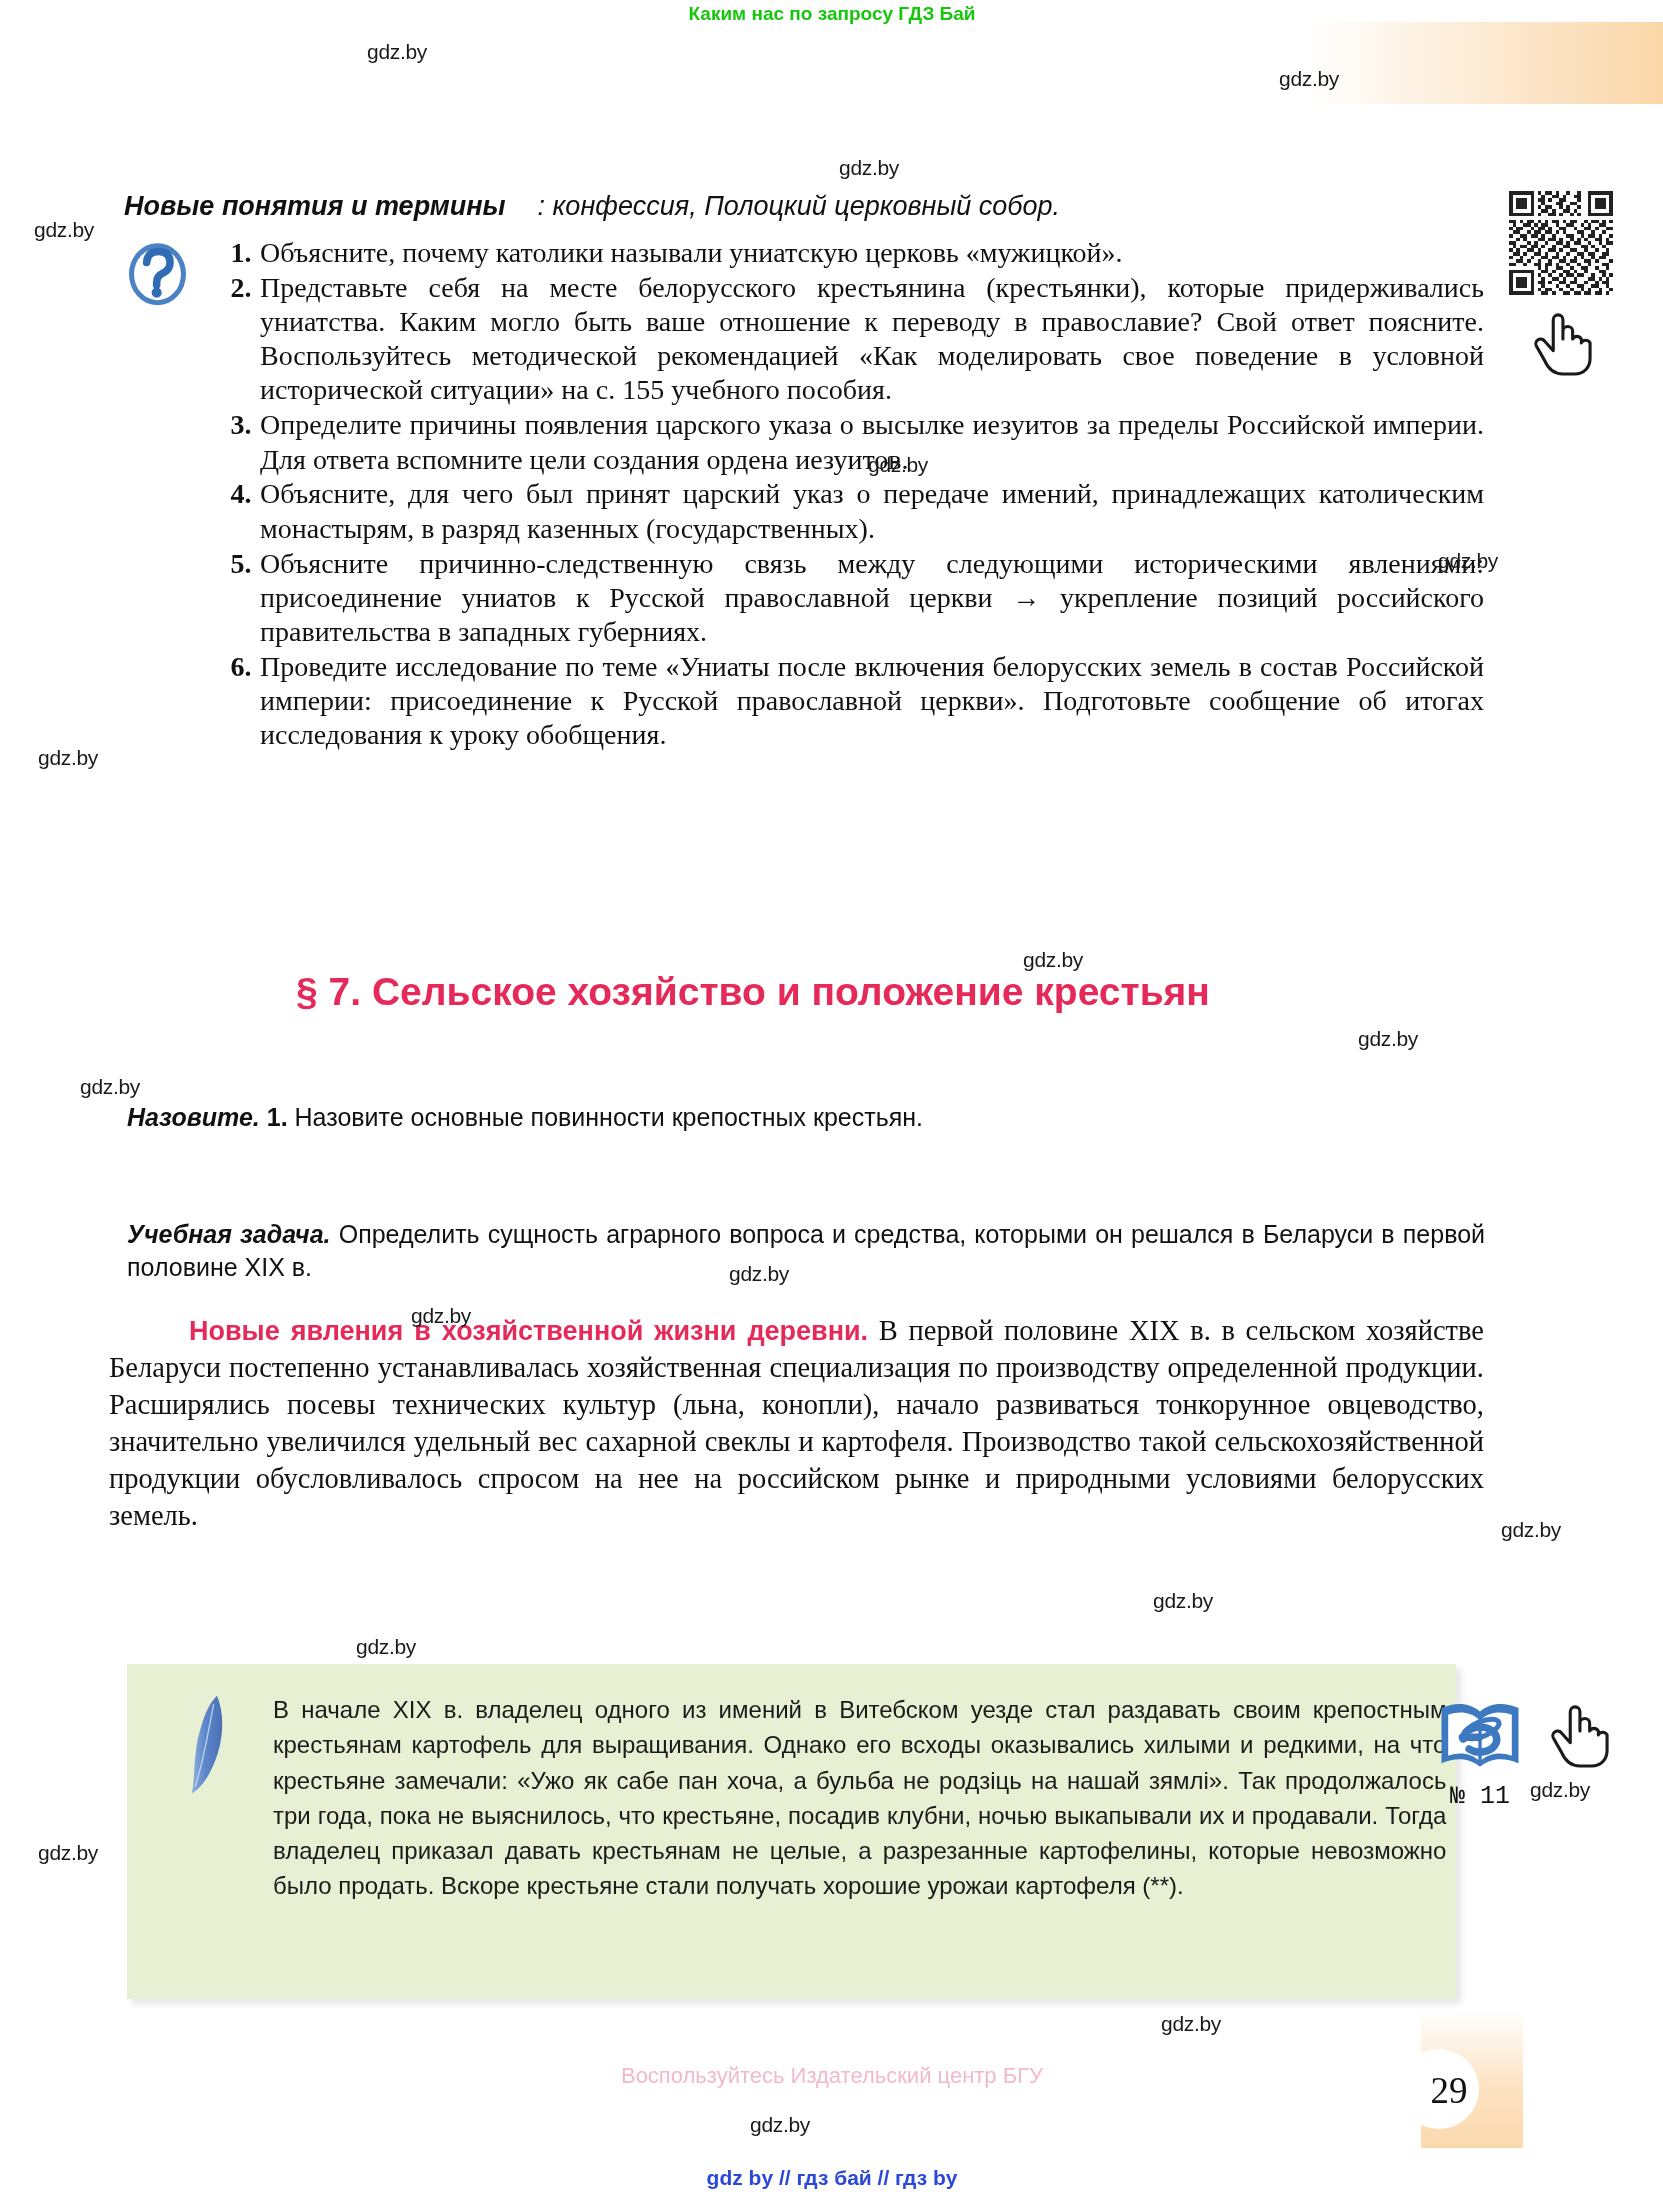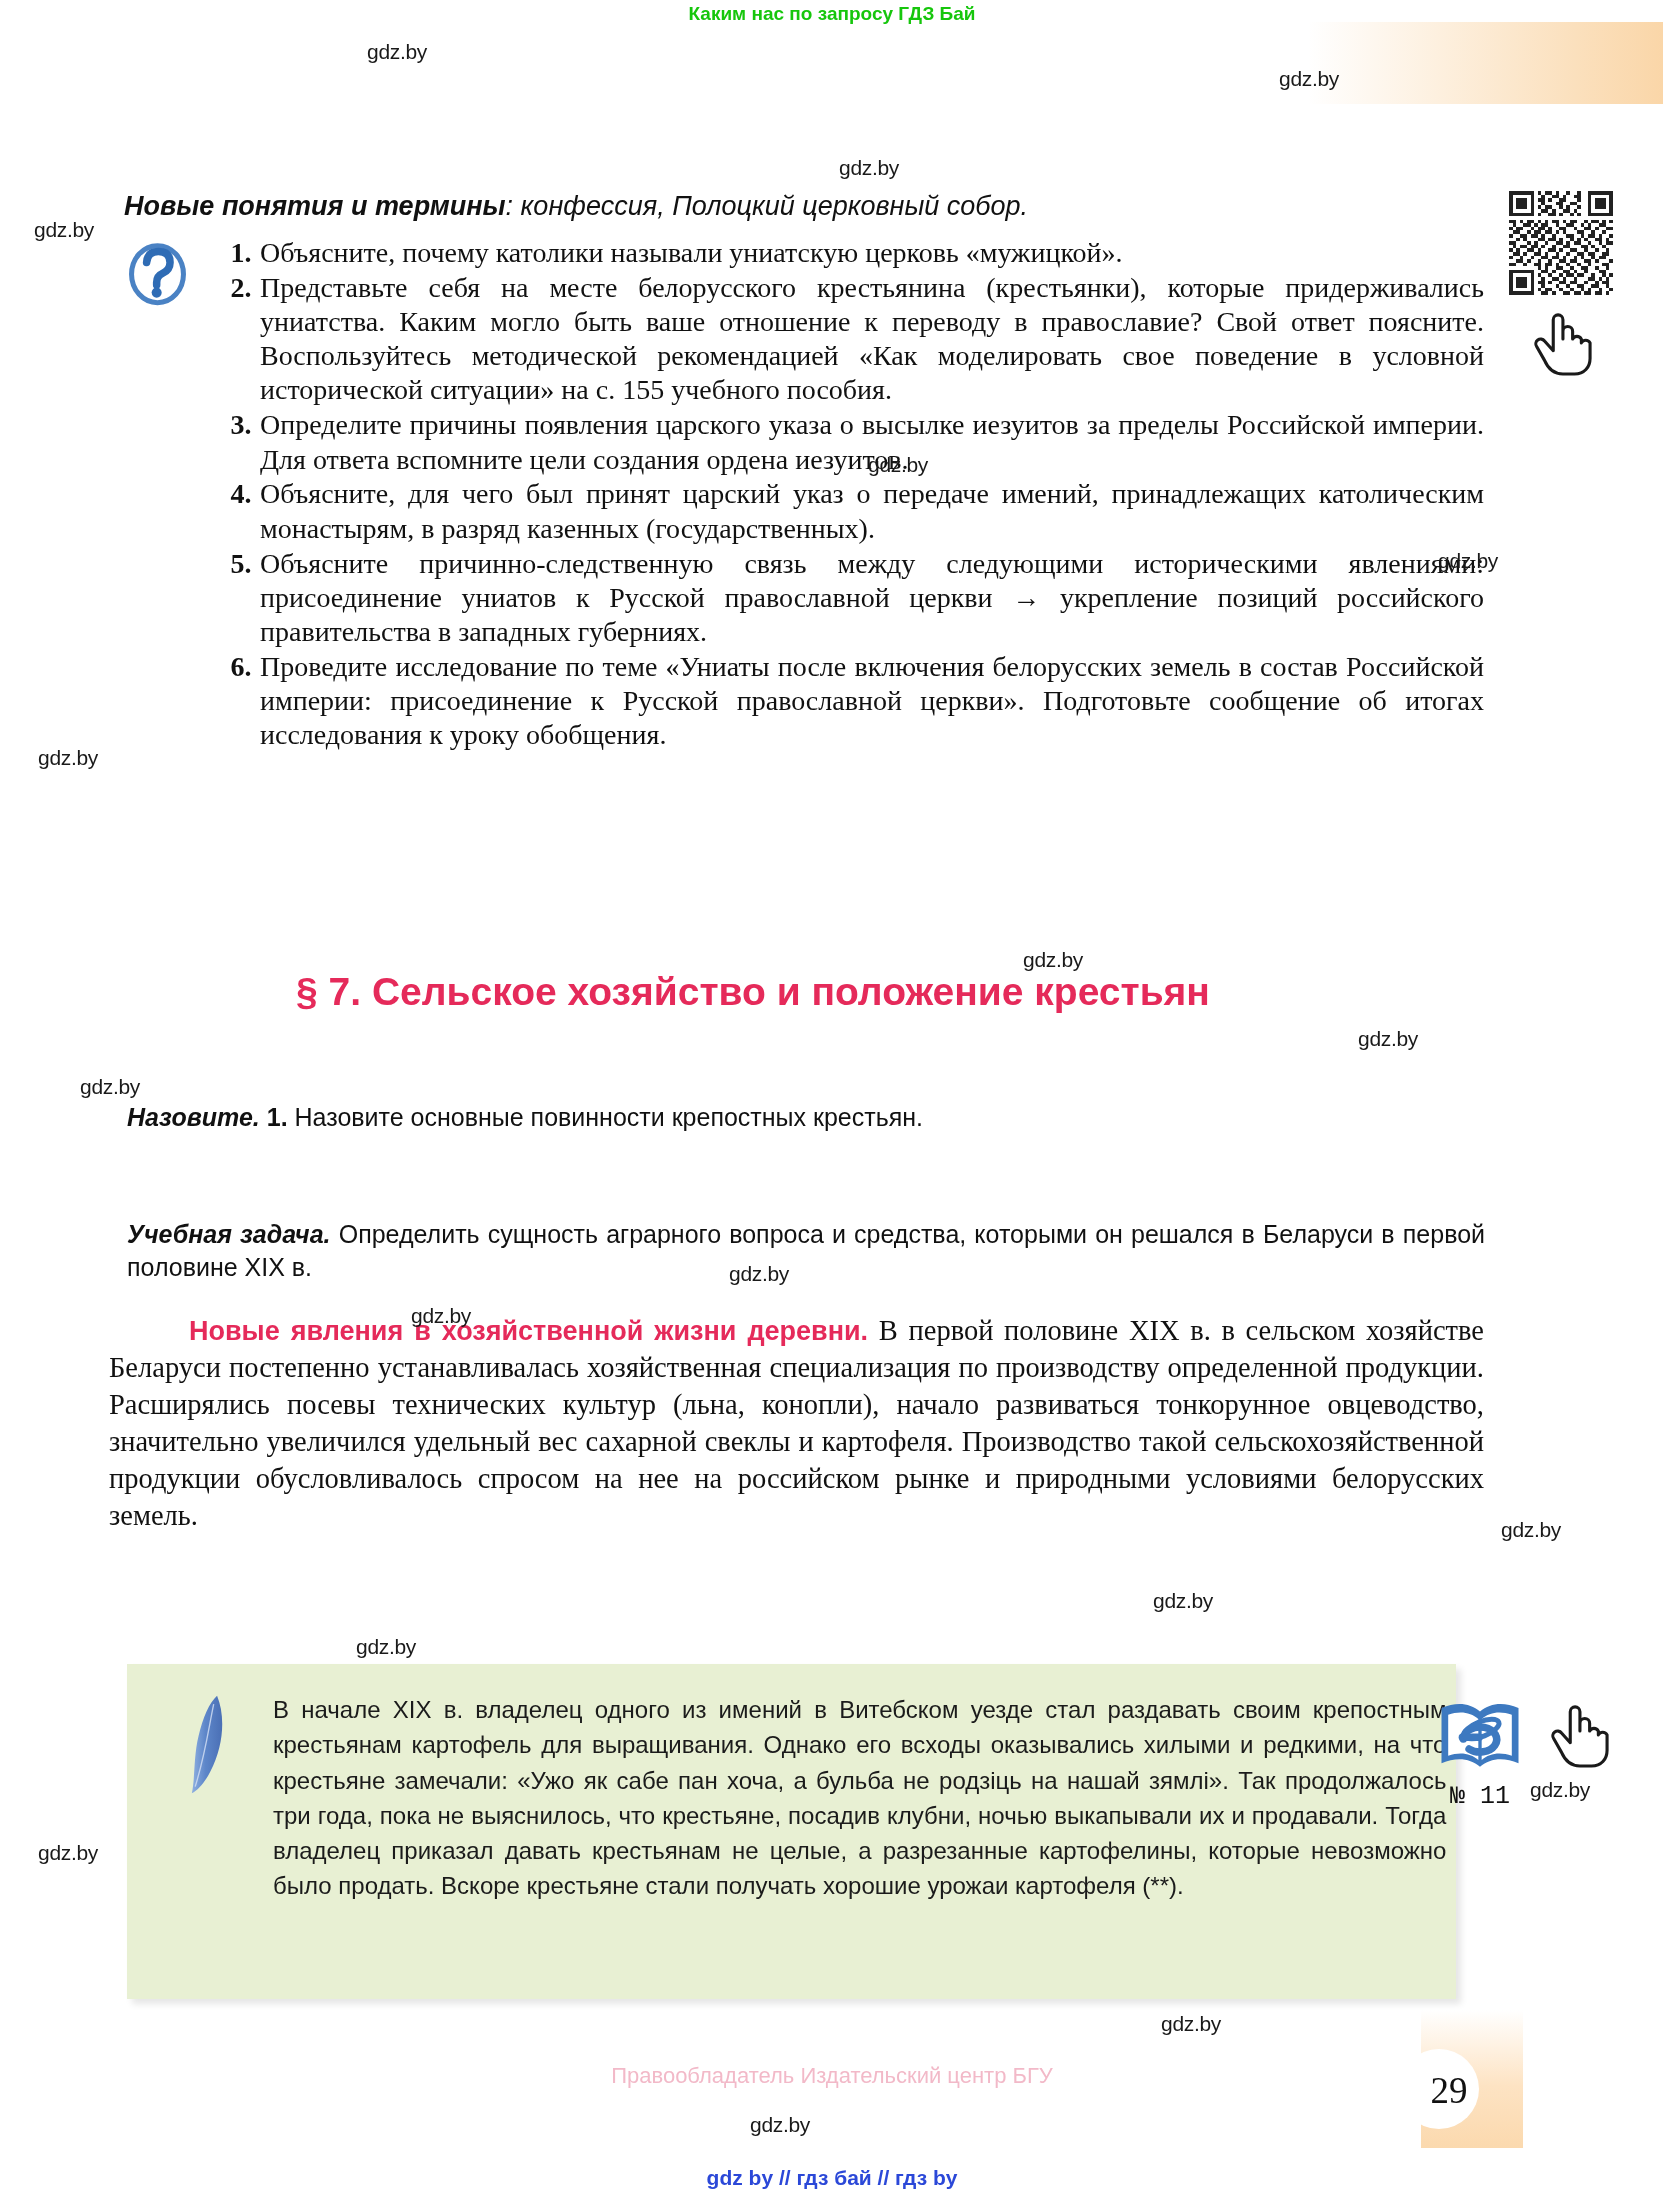--- a/index.html
+++ b/index.html
@@ -62,21 +62,21 @@
 
   
   #terms-line {
     position:absolute; top:191px; left:124px; width:1115px;
     font-size:27px; color:#111;
     font-family:"Liberation Sans", sans-serif;
   }
   #terms-line .lbl {
     font-weight:bold; font-style:italic;
   }
-  #terms-line .val { font-style:italic; }
+  #terms-line .val { font-style:italic;margin-left:32px; }
 
   #question-icon {
     position:absolute; top:239px; left:124px;
     width:67px; height:67px;
   }
 
   #questions {
     position:absolute; top:236px; left:225px; width:1259px;
     font-size:28px; line-height:1.22;
     color:#111; text-align:justify;
@@ -544,19 +544,19 @@
   </svg>
   <div id="resource-label">№ 11</div>
 </div>
 
 <div class="hand" id="hand-box">
   <svg viewBox="0 0 64 72" width="62" height="70">
     <path d="M24 46 L24 14 a5 5 0 0 1 10 0 L34 34 L34 26 a5 5 0 0 1 10 0 L44 34 a5 5 0 0 1 9 0 L53 38 a5 5 0 0 1 9 0 L62 54 c0 9 -6 16 -16 16 L34 70 C24 70 18 63 15 56 L7 42 a5 5 0 0 1 8 -6 Z" fill="#ffffff" stroke="#1a1a1a" stroke-width="3.2" stroke-linejoin="round"></path>
   </svg>
 </div>
 
-<div id="copyright">Правообладатель Издательский центр БГУ</div>
+<div id="copyright">Воспользуйтесь Издательский центр БГУ</div>
 
 <div id="page-number-disc"></div>
 <div id="page-number">29</div>
 
 <div id="wm-footer-links">gdz by  //  гдз бай  //  гдз by</div>
 
 
 </body></html>

